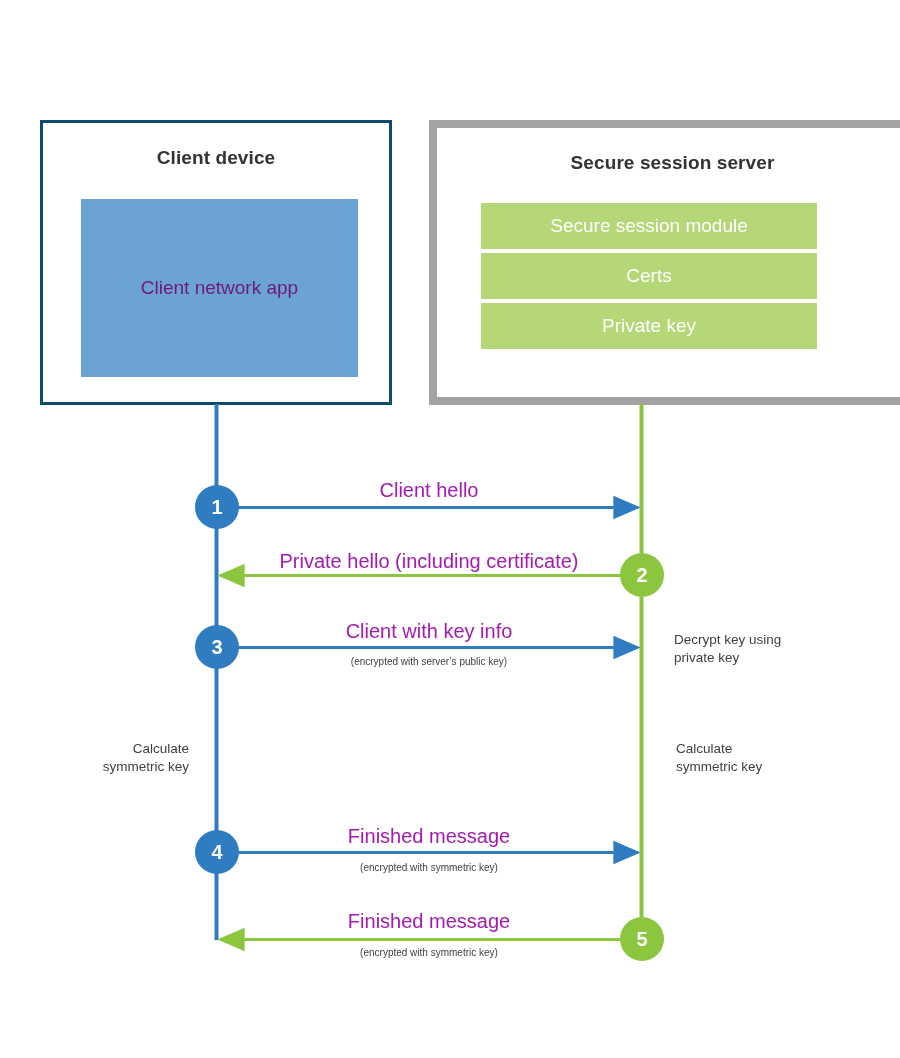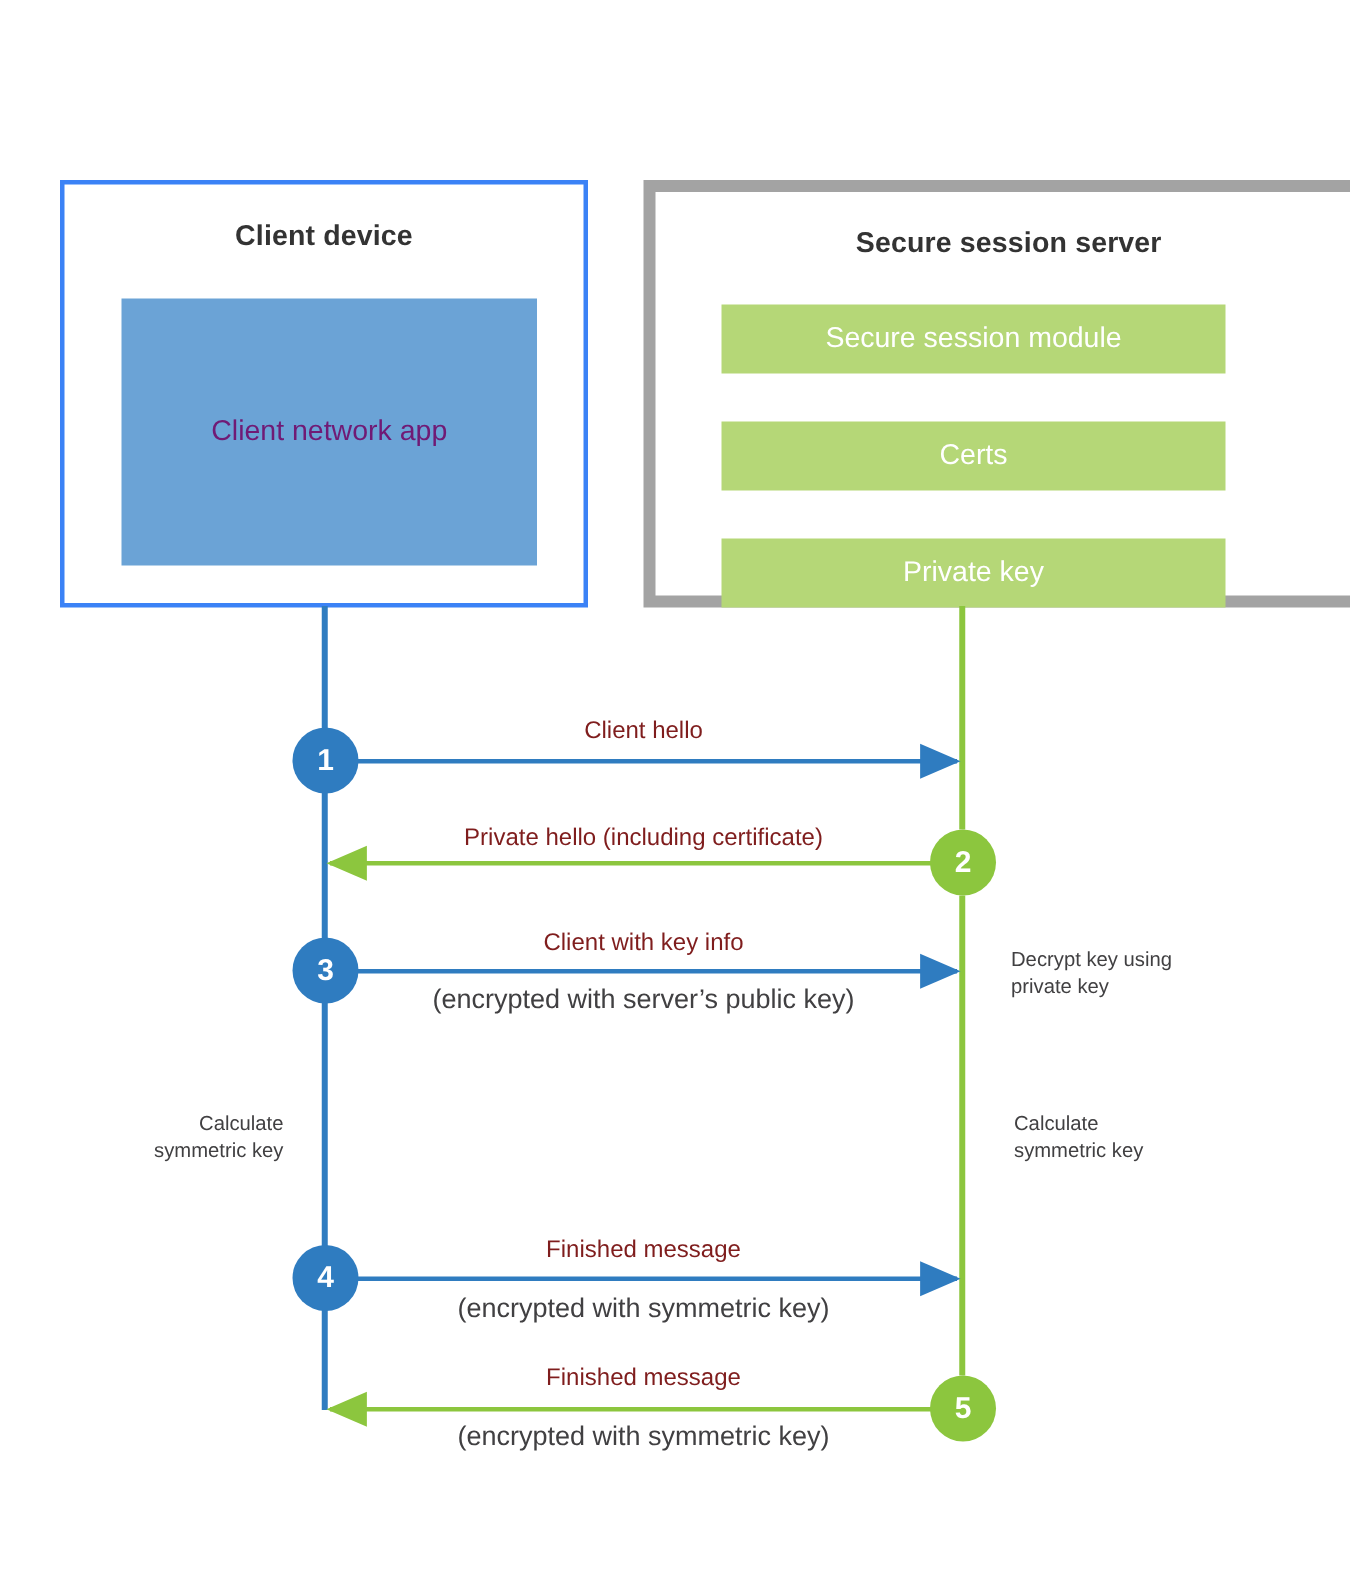--- a/index.html
+++ b/index.html
@@ -42,21 +42,21 @@
   .party-box {
     position: absolute;
     box-sizing: border-box;
     background: #ffffff;
   }
   #client-box {
     left: 40px;
     top: 120px;
     width: 352px;
     height: 285px;
-    border: 3px solid #3b82f6;
+    border: 3px solid #0c4a6e;
   }
   #server-box {
     left: 429px;
     top: 120px;
     width: 487px;
     height: 285px;
     border: 8px solid #a3a3a3;
   }
   .party-title {
     text-align: center;
@@ -92,21 +92,21 @@
   }
   .server-bar {
     height: 46px;
     background: #b5d777;
     color: #ffffff;
     font-size: 19px;
     font-weight: 300;
     display: flex;
     align-items: center;
     justify-content: center;
-    margin-bottom: 32px;
+    margin-bottom: 4px;
     text-align: center;
   }
   .server-bar:last-child { margin-bottom: 0; }
 
   
   .step-circle {
     position: absolute;
     width: 44px;
     height: 44px;
     border-radius: 50%;
@@ -117,30 +117,30 @@
     align-items: center;
     justify-content: center;
     box-sizing: border-box;
   }
   .step-circle.client { background: #2f7cc0; }
   .step-circle.server { background: #8cc63e; }
 
   
   .msg-label {
     position: absolute;
-    font-size: 16px;
-    font-weight: 300;
-    color: #7f1d1d;
+    font-size: 20px;
+    font-weight: 300;
+    color: #a21caf;
     text-align: right;
     white-space: nowrap;
     transform: translateX(-50%);
   }
   .msg-sub {
     position: absolute;
-    font-size: 18px;
+    font-size: 10px;
     font-weight: 300;
     color: #414042;
     text-align: center;
     white-space: nowrap;
     transform: translateX(-50%);
   }
   .side-note {
     position: absolute;
     font-size: 13.5px;
     font-weight: 400;

